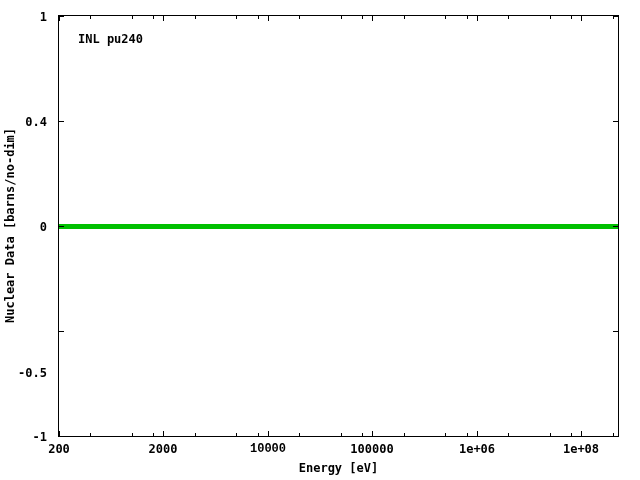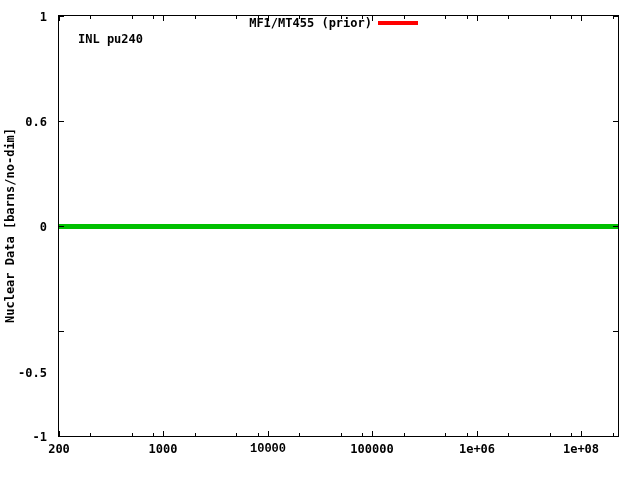--- a/index.html
+++ b/index.html
@@ -23,27 +23,24 @@
     position:absolute;left:3px;top:15px;height:421px;width:15px;
     display:flex;align-items:center;justify-content:center;
     writing-mode:vertical-rl;transform:rotate(180deg);white-space:nowrap;line-height:15px;
   }
 </style>
 </head>
 <body>
 
 <div class="fig" id="fig">
   <div class="ylabel">Nuclear Data [barns/no-dim]</div>
+  <div class="xlabel">Energy [eV]</div>
   <div class="plot" id="plot">
     <div class="annot">INL pu240</div>
     <div class="legend" id="legend">
-        <div class="legend-row">
-          <div class="legend-label">MF1/MT455 (prior)</div>
-          <div class="legend-swatch" style="height: 4px; background: rgb(255, 0, 0);"></div>
-        </div>
       </div>
   <div class="series-line" style="top: 208px; width: 559px; height: 4px; background: rgb(255, 0, 0);"></div>
       <div class="series-line" style="top: 207.5px; width: 559px; height: 5px; background: rgb(0, 192, 0);"></div>
       <div class="tick" style="left: 0px; top: 415px; width: 1px; height: 5px;"></div>
       <div class="tick" style="left: 0px; top: 0px; width: 1px; height: 5px;"></div>
       <div class="tick" style="left: 104px; top: 415px; width: 1px; height: 5px;"></div>
       <div class="tick" style="left: 104px; top: 0px; width: 1px; height: 5px;"></div>
       <div class="tick" style="left: 209px; top: 415px; width: 1px; height: 5px;"></div>
       <div class="tick" style="left: 209px; top: 0px; width: 1px; height: 5px;"></div>
       <div class="tick" style="left: 313px; top: 415px; width: 1px; height: 5px;"></div>
@@ -89,23 +86,23 @@
       <div class="tick" style="left: 0px; top: 105px; width: 5px; height: 1px;"></div>
       <div class="tick" style="left: 554px; top: 105px; width: 5px; height: 1px;"></div>
       <div class="tick" style="left: 0px; top: 210px; width: 5px; height: 1px;"></div>
       <div class="tick" style="left: 554px; top: 210px; width: 5px; height: 1px;"></div>
       <div class="tick" style="left: 0px; top: 315px; width: 5px; height: 1px;"></div>
       <div class="tick" style="left: 554px; top: 315px; width: 5px; height: 1px;"></div>
       <div class="tick" style="left: 0px; top: 420px; width: 5px; height: 1px;"></div>
       <div class="tick" style="left: 554px; top: 420px; width: 5px; height: 1px;"></div>
     </div>
 <div class="xtl" style="left: 14px;">200</div>
-    <div class="xtl" style="left: 118px;">1000</div>
+    <div class="xtl" style="left: 118px;">2000</div>
     <div class="xtl" style="left: 223px; font-family: Liberation Mono, monospace;">10000</div>
     <div class="xtl" style="left: 327px;">100000</div>
     <div class="xtl" style="left: 432px;">1e+06</div>
     <div class="xtl" style="left: 536px;">1e+08</div>
     <div class="ytl" style="top: 11px;">1</div>
-    <div class="ytl" style="top: 116px;">0.6</div>
+    <div class="ytl" style="top: 116px;">0.4</div>
     <div class="ytl" style="top: 221px;">0</div>
     <div class="ytl" style="top: 326px; margin-top: 41px;">-0.5</div>
     <div class="ytl" style="top: 431px;">-1</div>
   </div>
 
 </body></html>

